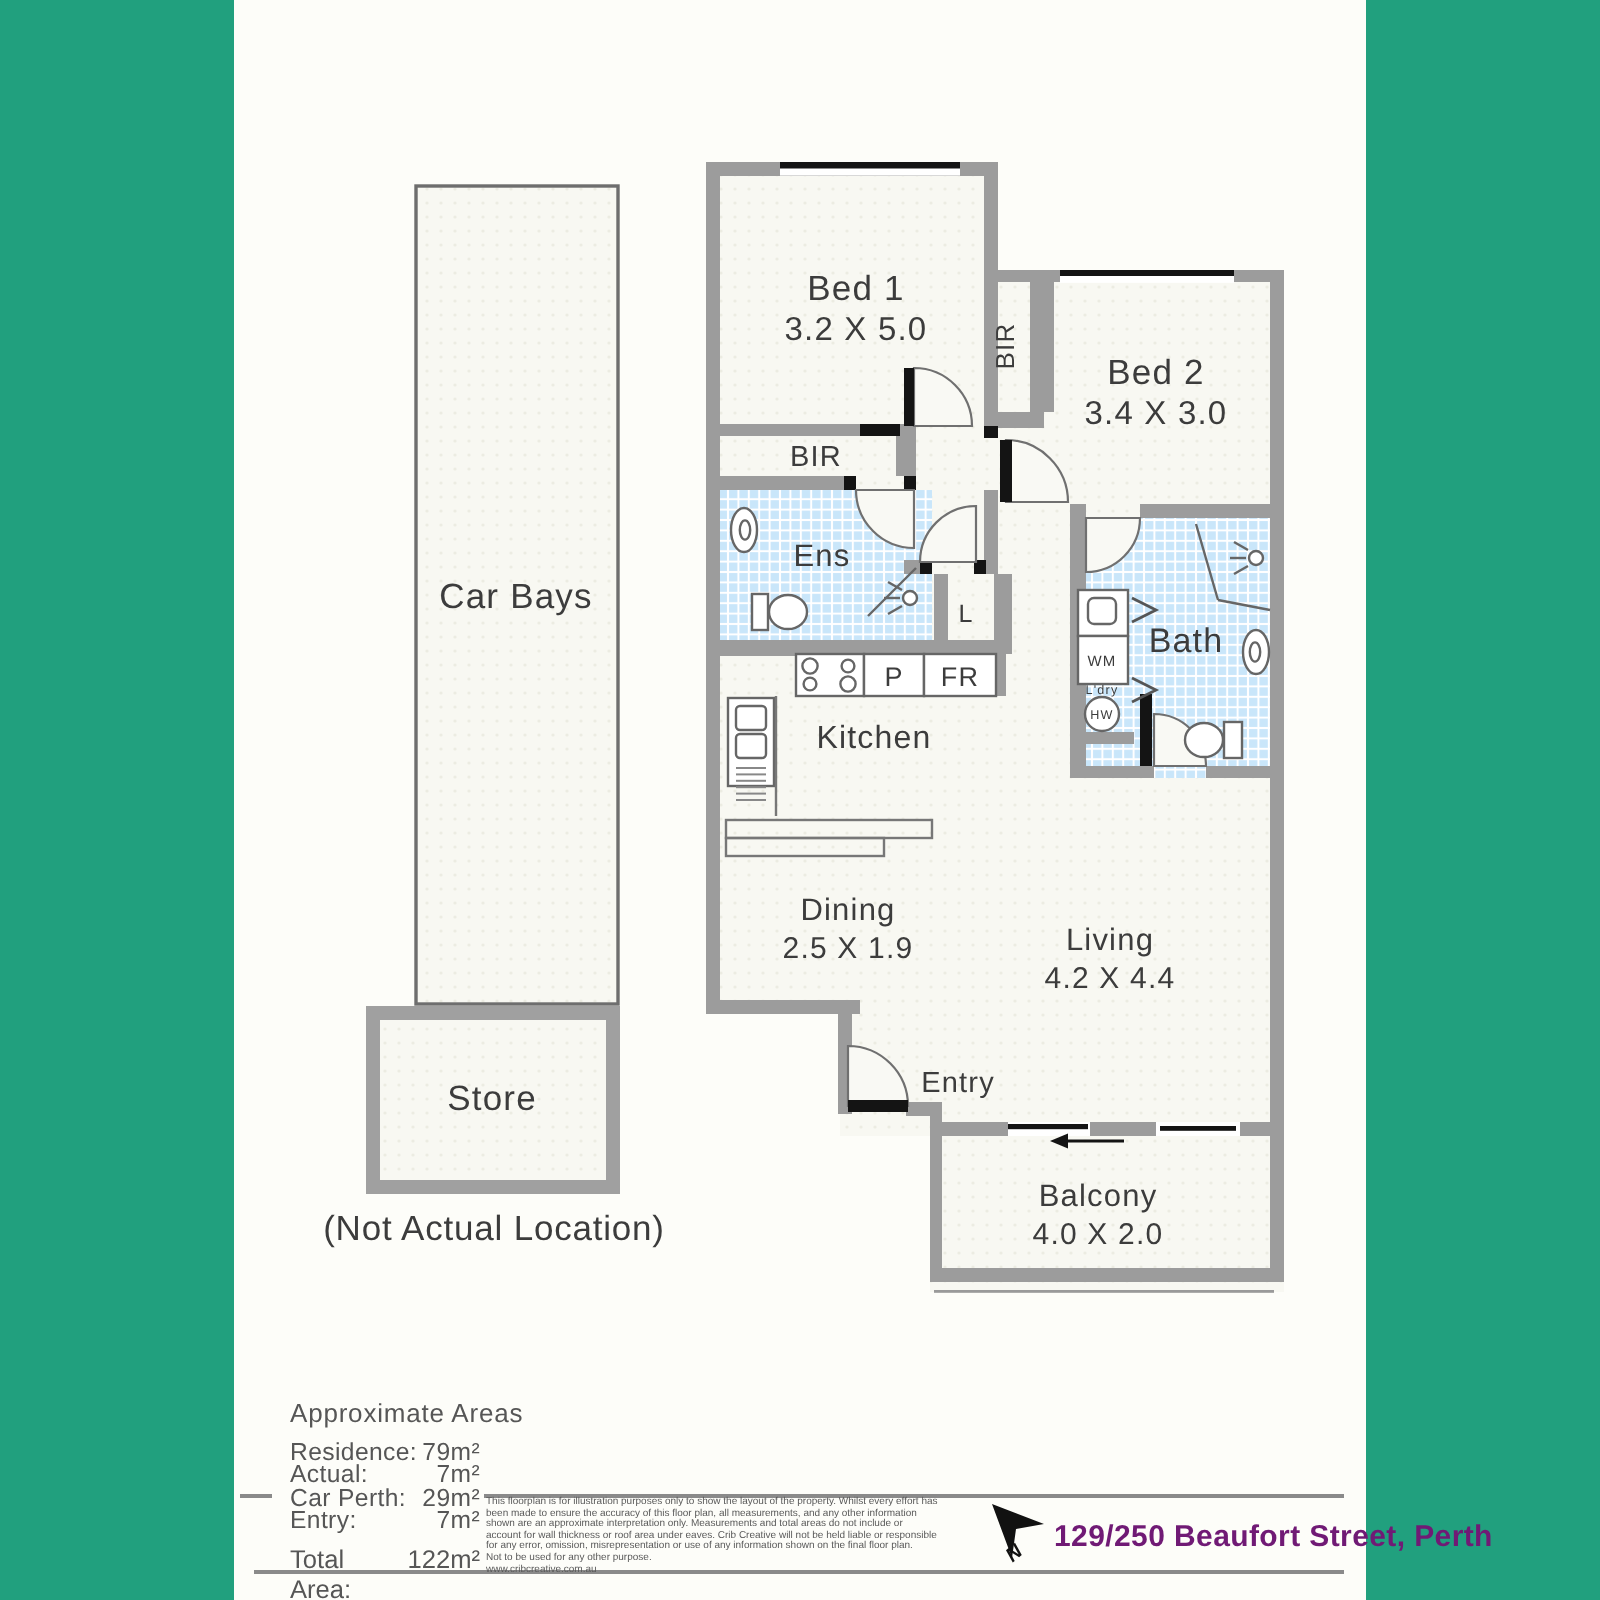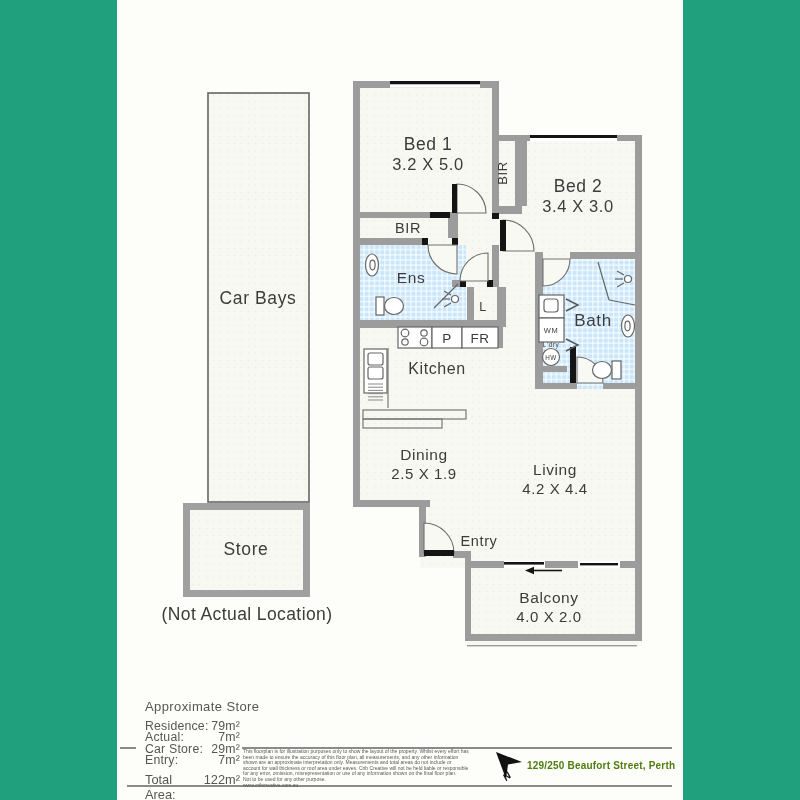--- a/index.html
+++ b/index.html
@@ -9,21 +9,21 @@
   #teal-left{left:0;} #teal-right{right:0;}
   #plan-svg{position:absolute;left:0;top:0;}
   .abs{position:absolute;}
   
   #areas-title{left:145px;top:699px;font-size:13px;color:#565656;letter-spacing:.4px;}
   #areas-rows{left:145px;top:721px;width:95px;}
   .arow{display:flex;justify-content:space-between;height:11.3px;font-size:12.3px;color:#565656;line-height:11.3px;letter-spacing:.2px;}
   #areas-total{left:145px;top:772px;width:95px;display:flex;justify-content:space-between;font-size:12.8px;color:#565656;}
   .rule{position:absolute;background:#8A8A8A;height:1.6px;}
   #disclaimer{left:243px;top:749px;width:235px;font-size:5px;line-height:5.6px;color:#5a5a5a;}
-  #address{left:527px;top:760px;font-size:10px;font-weight:bold;color:#4d7c0f;letter-spacing:.2px;}
+  #address{left:527px;top:760px;font-size:15px;font-weight:bold;color:#701a75;letter-spacing:.2px;}
   #north{left:494px;top:750px;width:30px;height:32px;}
 </style>
 </head>
 <body>
 
 <div id="page">
   <div id="teal-left" class="teal"></div>
   <div id="teal-right" class="teal"></div>
 
   <svg id="plan-svg" width="800" height="800" viewBox="0 0 800 800">
@@ -235,33 +235,33 @@
       <text x="424" y="460" font-size="15.5">Dining</text>
       <text x="424" y="479" font-size="15">2.5 X 1.9</text>
       <text x="555" y="475" font-size="15.5">Living</text>
       <text x="555" y="494" font-size="15">4.2 X 4.4</text>
       <text x="479" y="546" font-size="14.5">Entry</text>
       <text x="549" y="603" font-size="15.5">Balcony</text>
       <text x="549" y="622" font-size="15">4.0 X 2.0</text>
     </g>
   </svg>
 
-  <div id="areas-title" class="abs">Approximate Store</div>
+  <div id="areas-title" class="abs">Approximate Areas</div>
 
   <div id="areas-rows" class="abs">
     <div class="arow">
       <span>Residence:</span>
       <span>79m²</span>
     </div>
     <div class="arow">
       <span>Actual:</span>
       <span>7m²</span>
     </div>
     <div class="arow">
-      <span>Car Store:</span>
+      <span>Car Perth:</span>
       <span>29m²</span>
     </div>
     <div class="arow">
       <span>Entry:</span>
       <span>7m²</span>
     </div>
   </div>
 
   <div id="areas-total" class="abs">
     <span>Total Area:</span>

